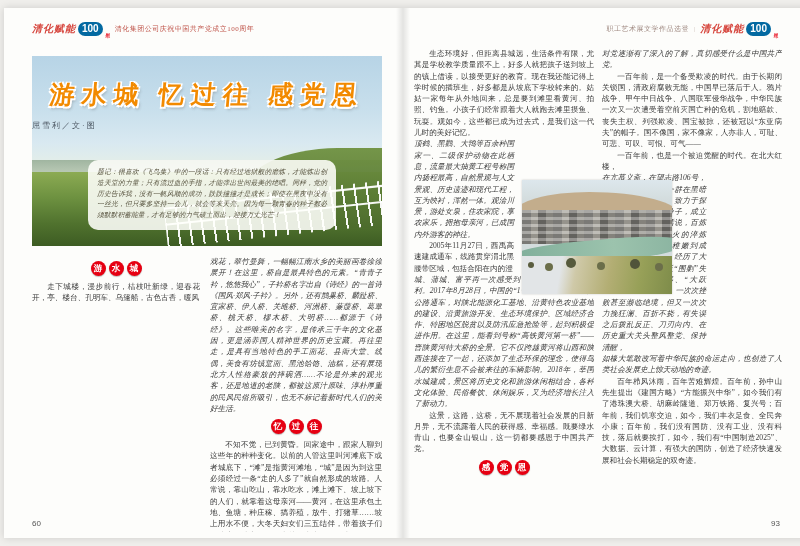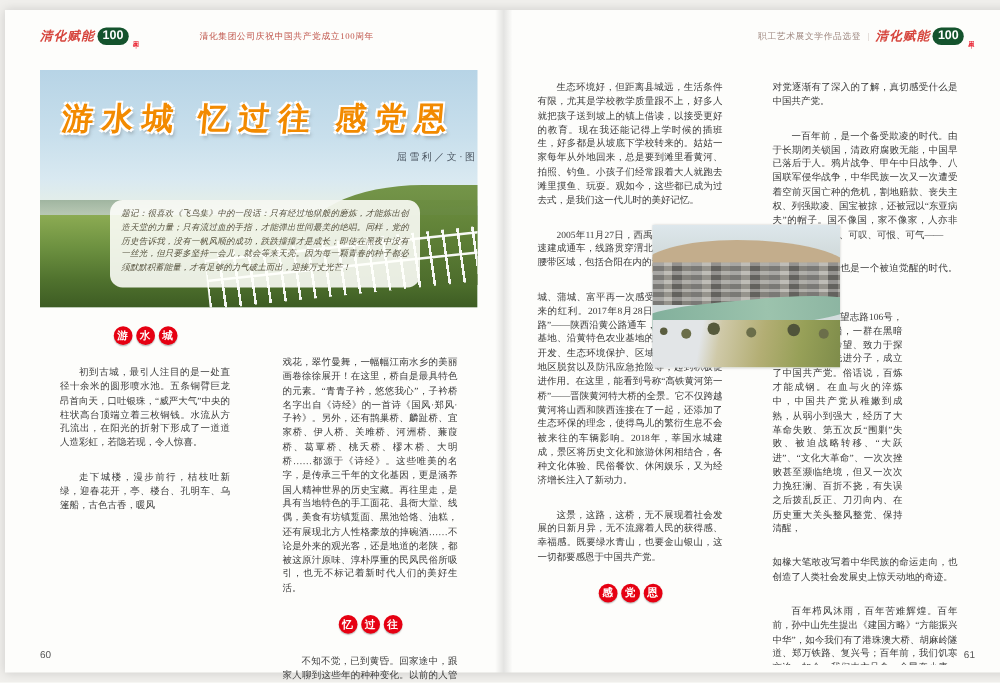--- a/index.html
+++ b/index.html
@@ -16,24 +16,24 @@
   .page{position:absolute;top:0;height:100%;width:396px;}
   .page-left{left:0;}
   .page-right{left:396px;}
 
   
   .hdr{position:absolute;top:14px;font-size:7px;display:flex;align-items:center;gap:5px;}
   .hdr-left{left:28px;}
   .hdr-right{right:18px;justify-content:flex-end;}
   .logo{display:flex;align-items:center;gap:2px;}
   .logo-script{color:#d6453d;font-style:italic;font-weight:bold;font-size:10px;letter-spacing:1px;}
-  .logo-100{background:#14532d;color:#fff;font-weight:bold;font-size:10px;line-height:12px;
+  .logo-100{background:#0369a1;color:#fff;font-weight:bold;font-size:10px;line-height:12px;
     padding:1px 4px;border-radius:7px;font-family:"Liberation Sans",sans-serif;}
   .logo-sub{color:#e60012;font-size:5px;writing-mode:vertical-rl;line-height:5px;}
-  .hdr-caption-l{color:#c0564c;letter-spacing:.5px;margin-left:45px;}
+  .hdr-caption-l{color:#c0564c;letter-spacing:.5px;}
   .hdr-caption-r{color:#a08a82;letter-spacing:.5px;}
   .hdr-divider{color:#c9bdb8;}
 
   
   .hero{position:absolute;left:28px;top:48px;width:350px;height:190px;overflow:hidden;
     background:linear-gradient(180deg,#b7d4e6 0%,#c8dfec 28%,#d9e9f1 46%,#e3eee9 56%,#cfe0d2 62%);}
   .hero-far{position:absolute;top:104px;left:0;right:0;height:14px;
     background:linear-gradient(180deg,#94ab93,#b9c8b3);opacity:.85;}
   .hero-water{position:absolute;top:116px;left:35%;right:-4%;height:20px;
     background:linear-gradient(180deg,#aebfc8,#c2ced2);transform:rotate(-4deg);}
@@ -41,31 +41,31 @@
     background:linear-gradient(180deg,#8cab53 0%,#6d9140 35%,#50722e 70%,#3d5c23 100%);}
   .hero-bush{position:absolute;right:-20px;top:92px;width:46%;height:80px;border-radius:60% 0 0 0;
     background:linear-gradient(180deg,#6f9140,#4c6c2c);opacity:.95;}
   .fence{position:absolute;bottom:10px;left:38%;right:-2%;height:44px;transform:rotate(-6deg);
     background:repeating-linear-gradient(88deg,rgba(255,255,255,.95) 0 2px,rgba(255,255,255,0) 2px 12px);}
   .fence:before,.fence:after{content:"";position:absolute;left:0;right:0;height:2px;background:rgba(255,255,255,.95);}
   .fence:before{top:4px;} .fence:after{top:20px;}
   .hero-title{position:absolute;top:22px;left:0;right:0;text-align:center;
     font-size:25px;font-weight:bold;color:#f28a00;letter-spacing:7px;transform:skewX(-5deg);
     text-shadow:-1.5px -1.5px 0 #fff,1.5px -1.5px 0 #fff,-1.5px 1.5px 0 #fff,1.5px 1.5px 0 #fff,2px 3px 3px rgba(60,60,60,.35);}
-  .hero-byline{position:absolute;top:64px;left:0;right:0;text-align:right;font-size:8px;color:#4a5560;letter-spacing:2px;}
+  .hero-byline{position:absolute;top:64px;left:0;right:0;text-align:left;font-size:8px;color:#4a5560;letter-spacing:2px;}
   .quote-box{position:absolute;left:56px;top:104px;width:248px;height:70px;border-radius:10px;
     background:rgba(255,255,252,.88);padding:7px 9px;box-sizing:border-box;
     font-size:6.8px;line-height:10.8px;color:#57533f;text-align:justify;font-style:italic;}
 
   
   .col{position:absolute;font-size:7.6px;line-height:11.3px;text-align:justify;overflow:hidden;}
-  .col p{margin:16px;text-indent:2em;}
-  .col p.noindent{text-indent:0;}
+  .col p{margin:0;text-indent:2em;}
+  .col p.noindent{text-indent:0;font-style:italic;}
   .pl-col1{left:28px;top:248px;width:168px;height:276px;}
-  .pl-col2{left:206px;top:260px;width:172px;height:276px;}
+  .pl-col2{left:206px;top:248px;width:172px;height:276px;}
   .pr-col1{left:14px;top:40px;width:180px;height:484px;}
   .pr-col2{left:202px;top:40px;width:180px;height:484px;}
   .narrow-l{width:100px;}
   .narrow-r{width:104px;margin-left:auto;}
 
   .badge{display:flex;justify-content:center;gap:3px;margin:5px 0;}
   .badge .c{width:15px;height:15px;border-radius:50%;background:#e60012;color:#fff;
     font-size:8.5px;line-height:15px;text-align:center;font-weight:bold;
     box-shadow:0 1px 1px rgba(0,0,0,.25);text-indent:0;}
 
@@ -116,21 +116,20 @@
       <div class="hero-byline">屈雪利／文·图</div>
       <div class="quote-box">题记：很喜欢《飞鸟集》中的一段话：只有经过地狱般的磨炼，才能炼出创造天堂的力量；只有流过血的手指，才能弹出世间最美的绝唱。同样，党的历史告诉我，没有一帆风顺的成功，跌跌撞撞才是成长；即使在黑夜中没有一丝光，但只要多坚持一会儿，就会等来天亮。因为每一颗青春的种子都必须默默积蓄能量，才有足够的力气破土而出，迎接万丈光芒！</div>
     </div>
 
     <div class="col pl-col1">
       <div class="badge">
         <span class="c">游</span>
         <span class="c">水</span>
         <span class="c">城</span>
       </div>
-      <p>初到古城，最引人注目的是一处直径十余米的圆形喷水池。五条铜臂巨龙昂首向天，口吐银珠，“威严大气”中央的柱状高台顶端立着三枚铜钱。水流从方孔流出，在阳光的折射下形成了一道道人造彩虹，若隐若现，令人惊喜。</p>
       <p>走下城楼，漫步前行，桔枝吐新绿，迎春花开，亭、楼台、孔明车、乌篷船，古色古香，暖风</p>
     </div>
 
     <div class="col pl-col2">
       <p class="noindent">戏花，翠竹曼舞，一幅幅江南水乡的美丽画卷徐徐展开！在这里，桥自是最具特色的元素。“青青子衿，悠悠我心”，子衿桥名字出自《诗经》的一首诗《国风·郑风·子衿》。另外，还有鹊巢桥、麟趾桥、宜家桥、伊人桥、关雎桥、河洲桥、蒹葭桥、葛覃桥、桃夭桥、樛木桥、大明桥……都源于《诗经》。这些唯美的名字，是传承三千年的文化基因，更是涵养国人精神世界的历史宝藏。再往里走，是具有当地特色的手工面花、县衙大堂、线偶，美食有坊镇踅面、黑池饸饹、油糕，还有展现北方人性格豪放的摔碗酒……不论是外来的观光客，还是地道的老陕，都被这原汁原味、淳朴厚重的民风民俗所吸引，也无不标记着新时代人们的美好生活。</p>
       <div class="badge">
         <span class="c">忆</span>
         <span class="c">过</span>
         <span class="c">往</span>
       </div>
@@ -147,20 +146,21 @@
       <span class="hdr-divider">|</span>
       <span class="logo">
         <span class="logo-script">清化赋能</span>
         <span class="logo-100">100</span>
         <span class="logo-sub">周年</span>
       </span>
     </div>
 
     <div class="col pr-col1">
       <p>生态环境好，但距离县城远，生活条件有限，尤其是学校教学质量跟不上，好多人就把孩子送到坡上的镇上借读，以接受更好的教育。现在我还能记得上学时候的插班生，好多都是从坡底下学校转来的。姑姑一家每年从外地回来，总是要到滩里看黄河、拍照、钓鱼。小孩子们经常跟着大人就跑去滩里摸鱼、玩耍。观如今，这些都已成为过去式，是我们这一代儿时的美好记忆。</p>
+      <p class="noindent narrow-l">顶鹤、黑鹳、大鸨等百余种国家一、二级保护动物在此栖息，流量最大抽黄工程号称国内扬程最高，自然景观与人文景观、历史遗迹和现代工程，互为映衬，浑然一体。观洽川景，游处女泉，住农家院，享农家乐，拥抱母亲河，已成国内外游客的神往。</p>
       <p class="narrow-l">2005年11月27日，西禹高速建成通车，线路贯穿渭北黑腰带区域，包括合阳在内的澄</p>
       <p class="noindent">城、蒲城、富平再一次感受到了改革开放带来的红利。2017年8月28日，中国的“1号公路”——陕西沿黄公路通车，对陕北能源化工基地、沿黄特色农业基地的建设、沿黄旅游开发、生态环境保护、区域经济合作、特困地区脱贫以及防汛应急抢险等，起到积极促进作用。在这里，能看到号称“高铁黄河第一桥”——晋陕黄河特大桥的全景。它不仅跨越黄河将山西和陕西连接在了一起，还添加了生态环保的理念，使得鸟儿的繁衍生息不会被来往的车辆影响。2018年，莘国水城建成，景区将历史文化和旅游休闲相结合，各种文化体验、民俗餐饮、休闲娱乐，又为经济增长注入了新动力。</p>
       <p>这景，这路，这桥，无不展现着社会发展的日新月异，无不流露着人民的获得感、幸福感。既要绿水青山，也要金山银山，这一切都要感恩于中国共产党。</p>
       <div class="badge">
         <span class="c">感</span>
         <span class="c">党</span>
         <span class="c">恩</span>
       </div>
 
     </div>
@@ -176,17 +176,17 @@
     </div>
 
     <div class="photo2">
       <div class="p2-hills"></div>
       <div class="p2-town"></div>
       <div class="p2-water"></div>
       <div class="p2-front"></div>
       <div class="p2-trees"></div>
     </div>
 
-    <div class="pgnum pg-r">61</div>
+    <div class="pgnum pg-r">93</div>
   </div>
 
   <div class="gutter"></div>
 </div>
 
 </body></html>

